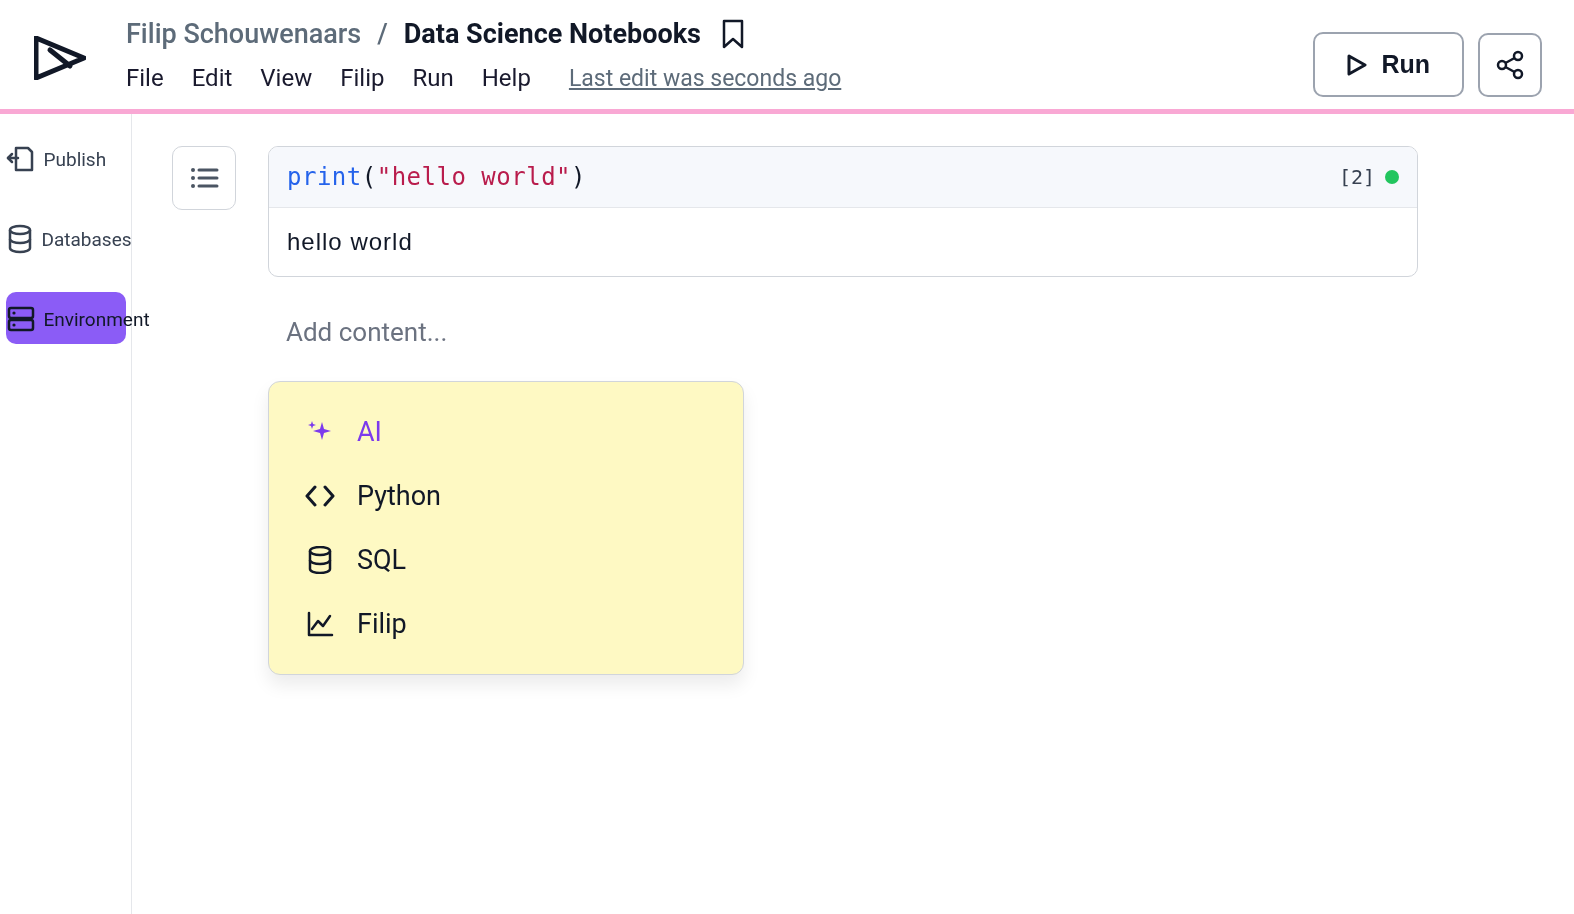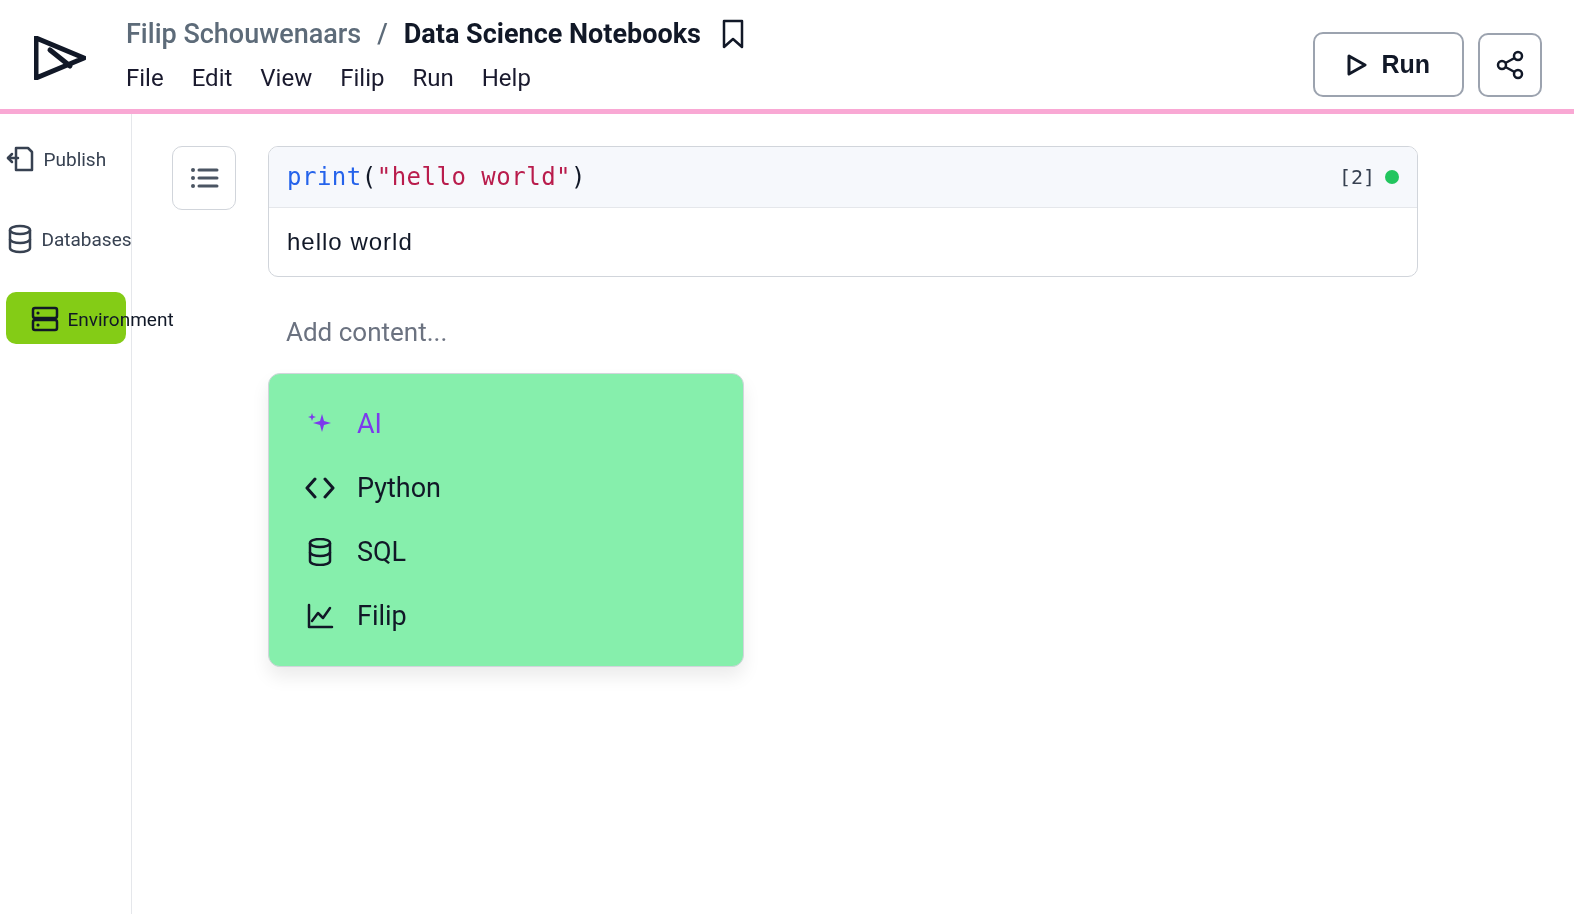--- a/index.html
+++ b/index.html
@@ -110,21 +110,21 @@
     width: 120px;
     display: flex;
     align-items: center;
     gap: 8px;
     padding: 12px 0 10px 0;
     border-radius: 10px;
     cursor: pointer;
     color: #374151;
     font-size: 19px;
   }
-  .side-item.active { background: #84cc16; color: #111827; padding-left: 24px; }
+  .side-item.active { background: #8b5cf6; color: #111827; }
 
   
   .main {
     flex: 1;
     position: relative;
     padding: 32px 40px;
   }
   .toc-btn {
     width: 64px;
     height: 64px;
@@ -189,25 +189,25 @@
   }
 
   .add-content {
     margin-top: 40px;
     font-size: 26px;
     color: #6b7280;
     padding-left: 18px;
   }
 
   .dropdown {
-    margin-top: 26px;
+    margin-top: 34px;
     width: 476px;
     border: 1px solid #d1d5db;
     border-radius: 12px;
-    background: #86efac;
+    background: #fef9c3;
     box-shadow: 0 10px 18px rgba(0,0,0,0.08);
     padding: 18px 0;
   }
   .dd-item {
     display: flex;
     align-items: center;
     gap: 22px;
     padding: 16px 36px;
     font-size: 27px;
     color: #111827;
@@ -241,20 +241,21 @@
       </span>
     </div>
 
     <div class="menubar">
       <span class="menu-item">File</span>
       <span class="menu-item">Edit</span>
       <span class="menu-item">View</span>
       <span class="menu-item">Filip</span>
       <span class="menu-item">Run</span>
       <span class="menu-item">Help</span>
+      <span class="last-edit">Last edit was seconds ago</span>
     </div>
   </div>
 
   <div class="header-actions">
     <button class="run-btn">
       <span>
         <svg width="20" height="22" viewBox="0 0 20 22" fill="none">
           <polygon points="2,2 18,11 2,20" stroke="#111827" stroke-width="3" fill="none" stroke-linejoin="round"></polygon>
         </svg>
       </span>

